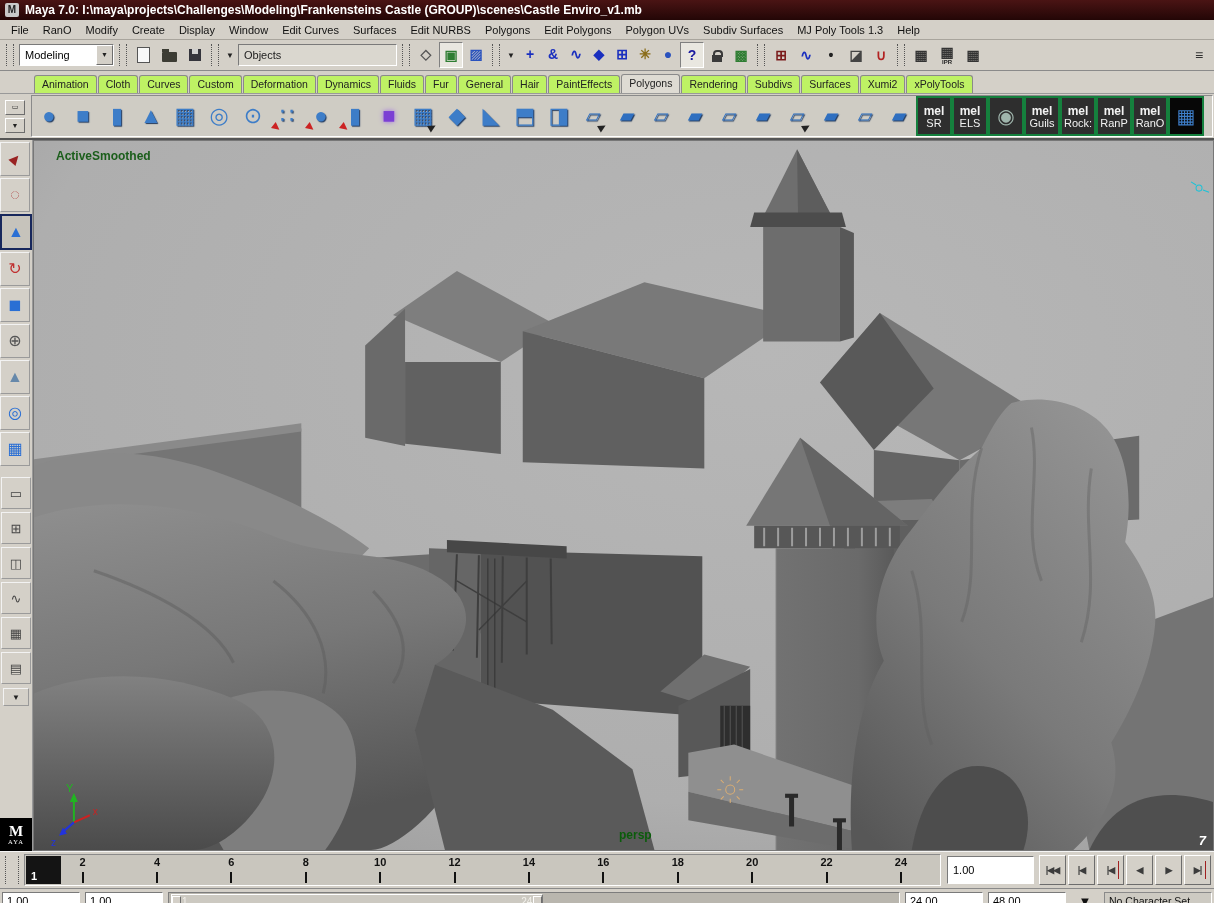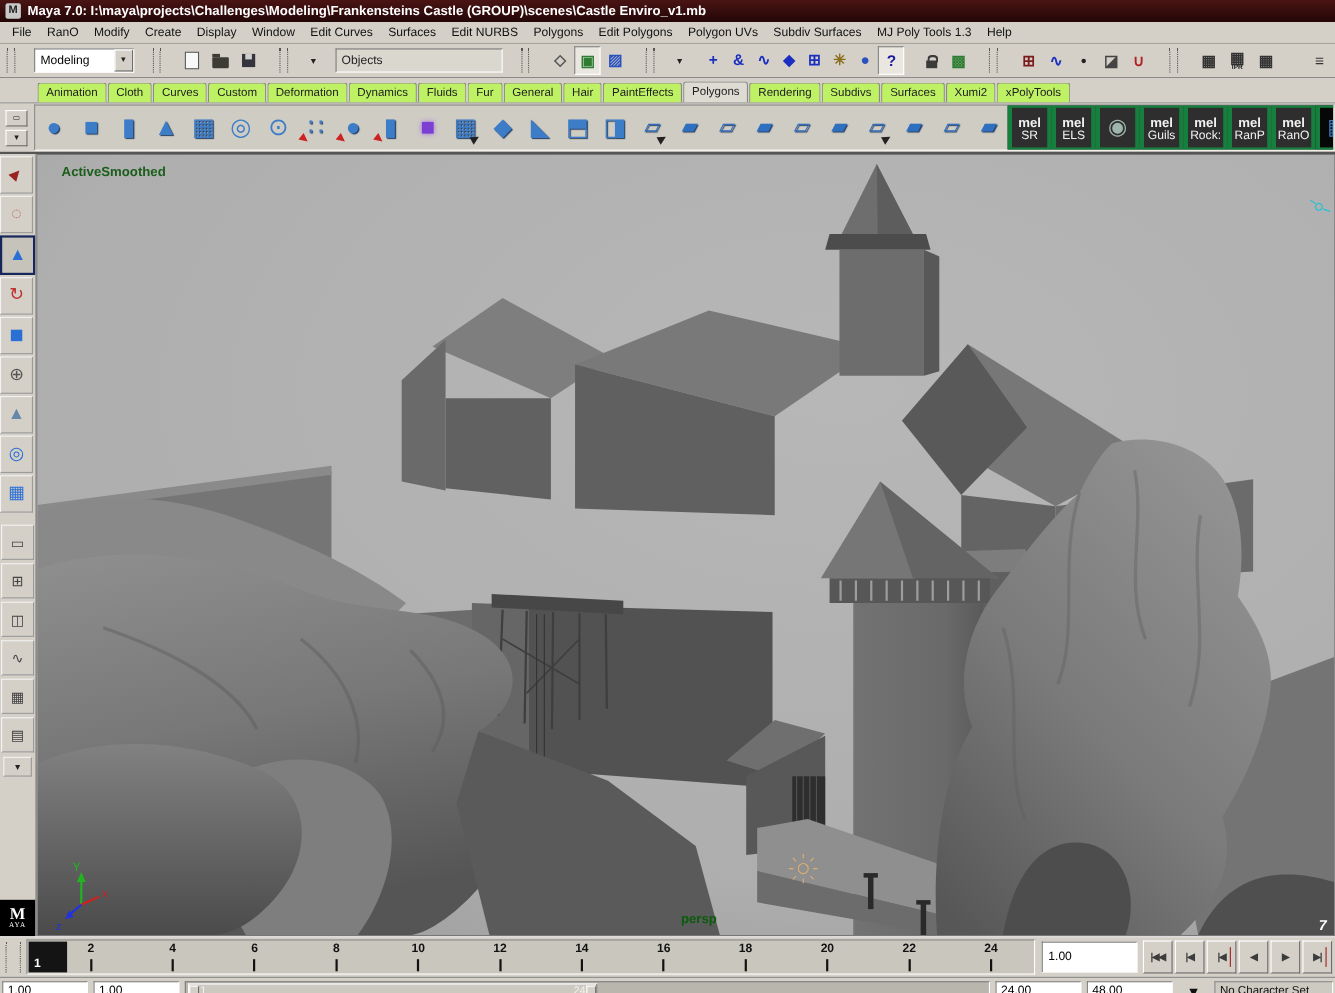--- a/index.html
+++ b/index.html
@@ -9,21 +9,21 @@
     align-items:center;padding:0 5px;gap:6px;font-size:12px;font-weight:bold}
   .maya-icon{width:14px;height:14px;background:#c9c9c9;border-radius:2px;color:#222;
     font-size:10px;line-height:14px;text-align:center;font-weight:bold;flex:0 0 auto}
   .title-text{white-space:nowrap;overflow:hidden}
   
   .menubar{height:19px;display:flex;align-items:center;padding-left:4px;background:#d4d0c8;
     border-bottom:1px solid #a8a49c}
   .menu-item{padding:2px 7px;font-size:11px;color:#111;white-space:nowrap}
   
   .statusline{height:30px;display:flex;align-items:center;background:#d4d0c8;
-    border-bottom:1px solid #8a8a8a;padding:0 3px;gap:14px}
+    border-bottom:1px solid #8a8a8a;padding:0 3px;gap:2px}
   .drag,.sep{width:6px;height:22px;border-left:1px dotted #555;border-right:1px dotted #555;margin:0 3px}
   .mode-select{width:88px;height:20px;background:#fff;border:1px solid;border-color:#7a7a7a #fff #fff #7a7a7a;
     display:flex;align-items:center;justify-content:space-between;font-size:11px;padding-left:5px}
   .dd-btn{width:15px;height:18px;background:#d4d0c8;border:1px solid;border-color:#fff #6d6d6d #6d6d6d #fff;
     font-size:7px;text-align:center;line-height:18px;color:#222}
   .collapse-btn{width:12px;height:20px;font-size:8px;color:#222;display:flex;align-items:center;justify-content:center}
   .objects-field{width:152px;height:20px;background:#dad7cf;border:1px solid;border-color:#7a7a7a #fff #fff #7a7a7a;
     font-size:11px;display:flex;align-items:center;padding-left:5px;color:#222}
   .sicon{width:22px;height:24px;display:flex;flex-direction:column;align-items:center;justify-content:center;position:relative}
   .sicon .sg{font-size:14px;line-height:14px;font-weight:bold}
@@ -52,21 +52,21 @@
   .shelf-items{flex:1;display:flex;align-items:center;overflow:hidden;margin:1px;
     border:1px solid;border-color:#8a8a8a #fff #fff #8a8a8a;background:#cfccc4}
   .shelf-tile{width:34px;height:38px;flex:0 0 auto;display:flex;flex-direction:column;align-items:center;
     justify-content:center;position:relative}
   .shelf-tile .g{font-size:22px;line-height:24px;color:#3d7dc8;text-shadow:1px 1px 1px #223a5e}
   .k-tile .g,.k-tile2 .g{font-size:19px;color:#2f6fc0}
   .k-glow .g{color:#7b3fd4;text-shadow:0 0 5px #a06ae8}
   .k-torus .g,.k-circled .g{text-shadow:none}
   .arrow::after{content:"▶";position:absolute;left:3px;bottom:3px;color:#c22;font-size:10px;transform:rotate(38deg)}
   .cursor::after{content:"▶";position:absolute;right:4px;bottom:3px;color:#222;font-size:10px;transform:rotate(-30deg)}
-  .k-mel,.k-disc,.k-darkcube{background:#2e2e2e;border:4px solid #15803d;width:32px;height:36px;color:#f2f2f2}
+  .k-mel,.k-disc,.k-darkcube{background:#2e2e2e;border:2px solid #15803d;width:32px;height:36px;color:#f2f2f2}
   .k-mel .m1{font-size:12px;font-weight:bold;line-height:13px}
   .k-mel .m2{font-size:11px;line-height:10px;white-space:nowrap}
   .k-disc .g{color:#9fb5ac;font-size:20px;text-shadow:none}
   .k-darkcube{background:#070707}
   .k-darkcube .g{font-size:20px;text-shadow:none}
   
   .main{display:flex;height:711px}
   .toolbox{width:32px;background:#d4d0c8;display:flex;flex-direction:column;align-items:center;
     border-right:1px solid #999;flex:0 0 auto}
   .tool{width:28px;height:32px;margin-top:2px;display:flex;align-items:center;justify-content:center;

